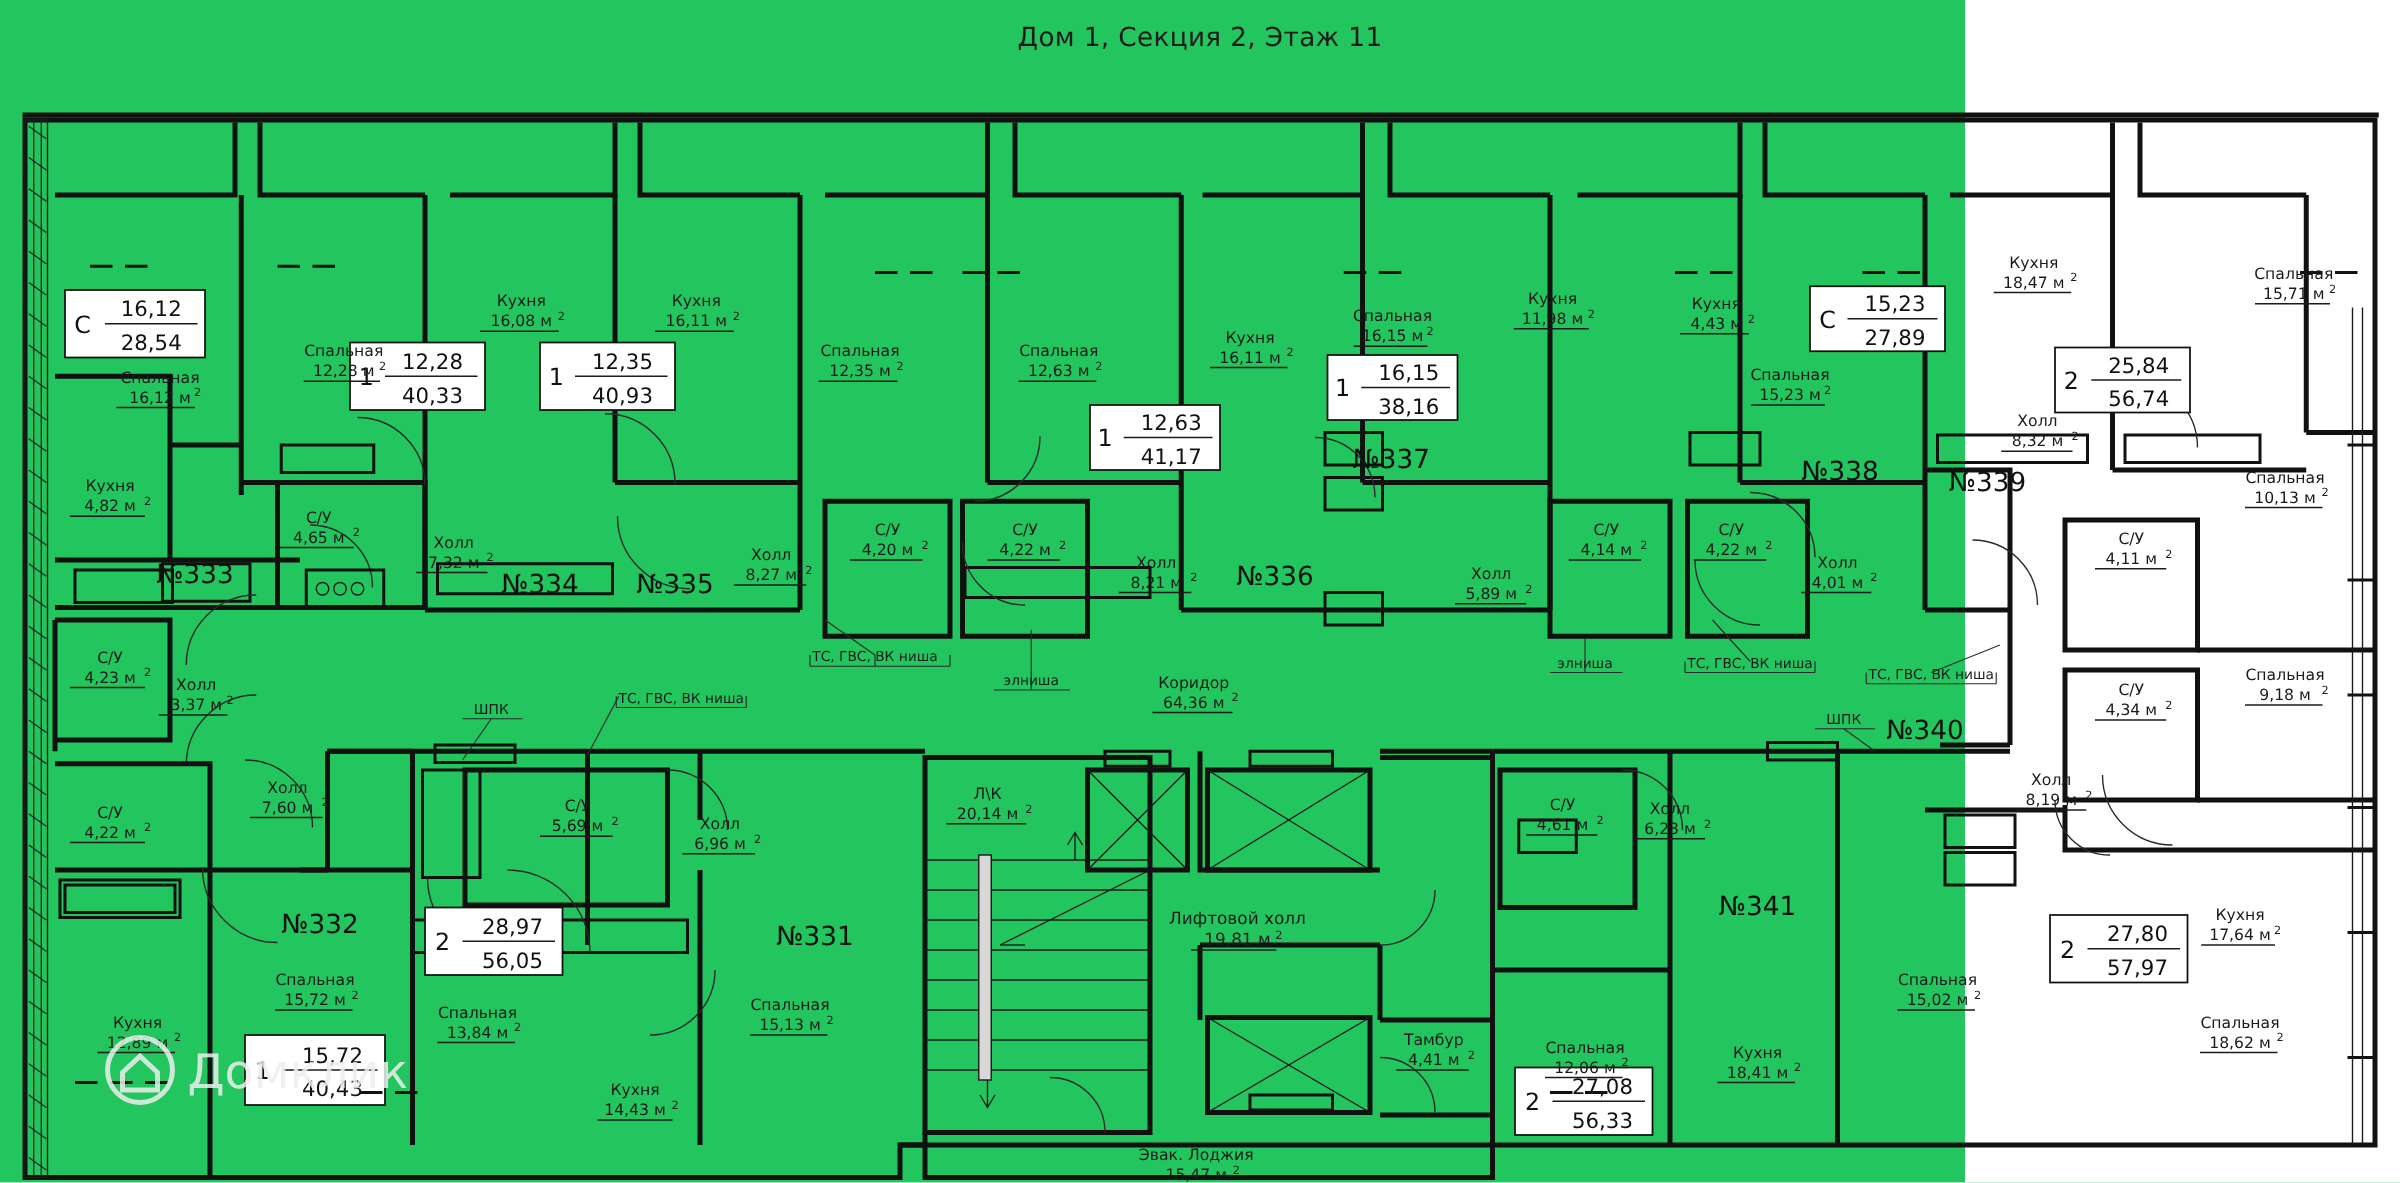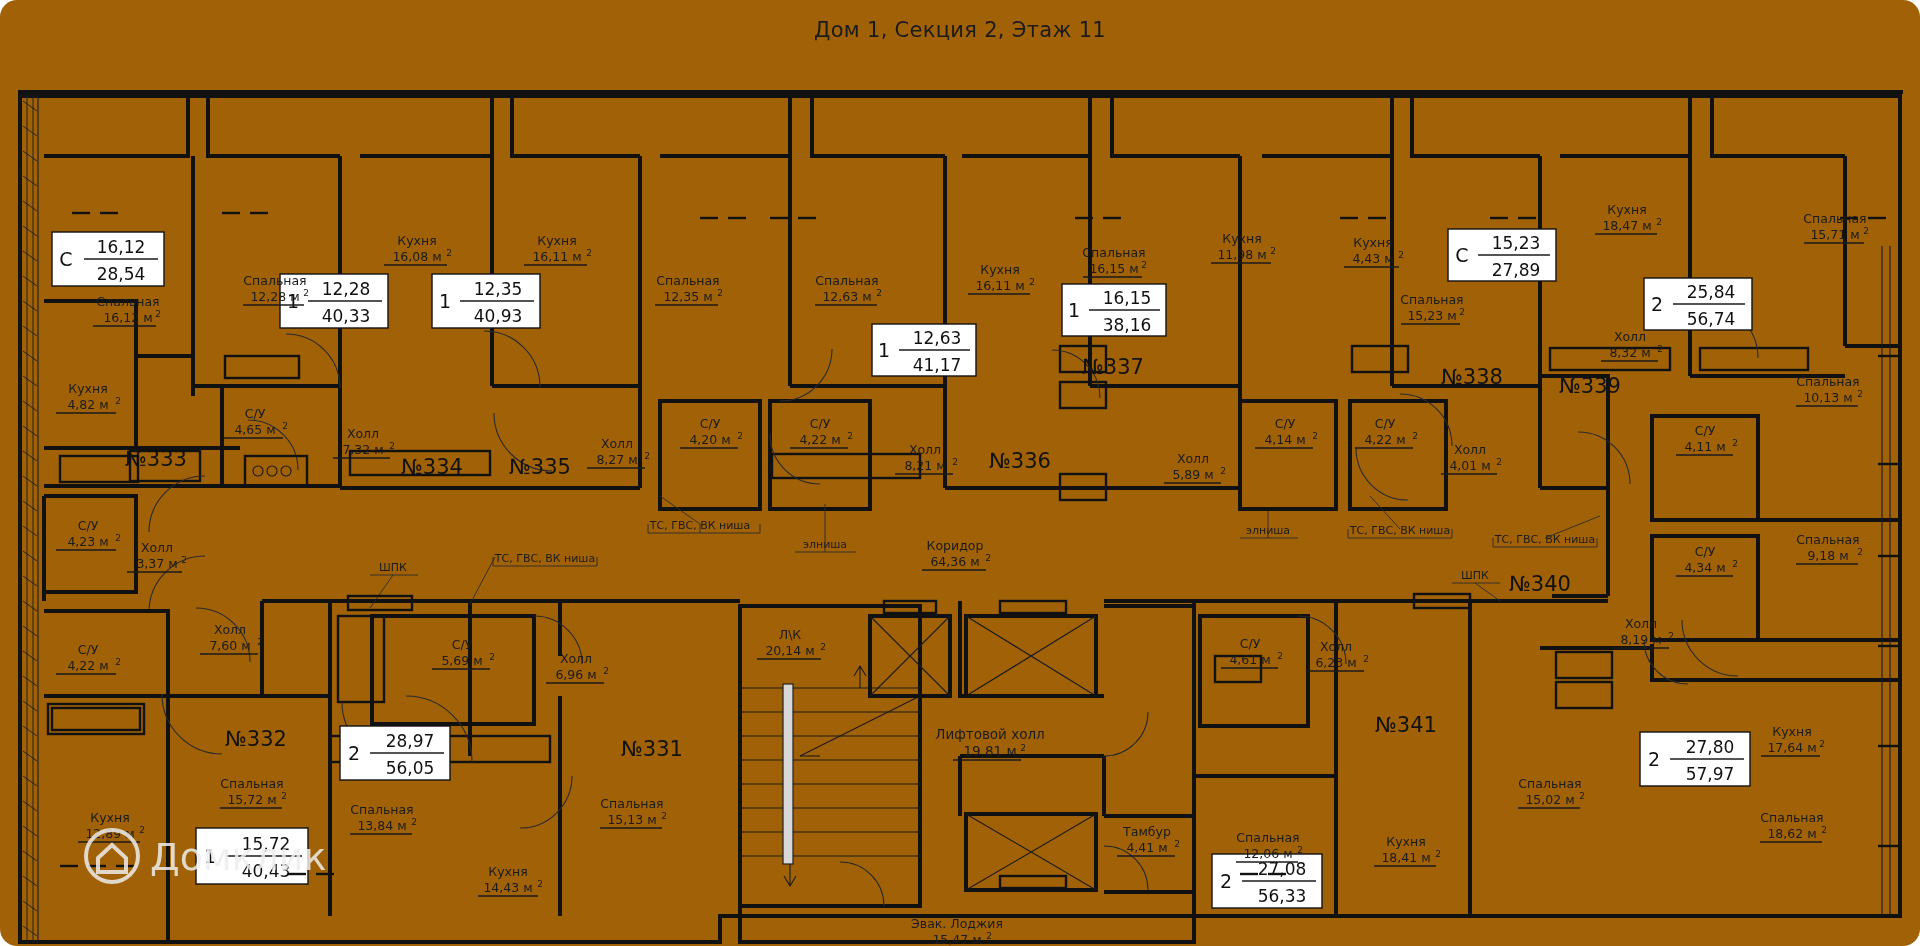--- a/index.html
+++ b/index.html
@@ -5,23 +5,22 @@
   * { box-sizing: border-box; }
   html, body {
     margin: 0; padding: 0;
     width: 1920px; height: 946px;
     background: #ffffff;
     font-family: "DejaVu Sans", sans-serif;
     overflow: hidden;
   }
   #page {
     position: relative;
-    width: 1920px; height: 946px;
-    background: #a16207;
-    border-radius: 17px;
+    width: 1572px; height: 946px;
+    background: #22c55e;
   }
   #title {
     position: absolute;
     top: 18px; left: 0; width: 1920px;
     text-align: center;
     font-size: 21px;
     color: #1b1b1b;
     letter-spacing: 0.3px;
     font-family: "DejaVu Sans", sans-serif;
   }

